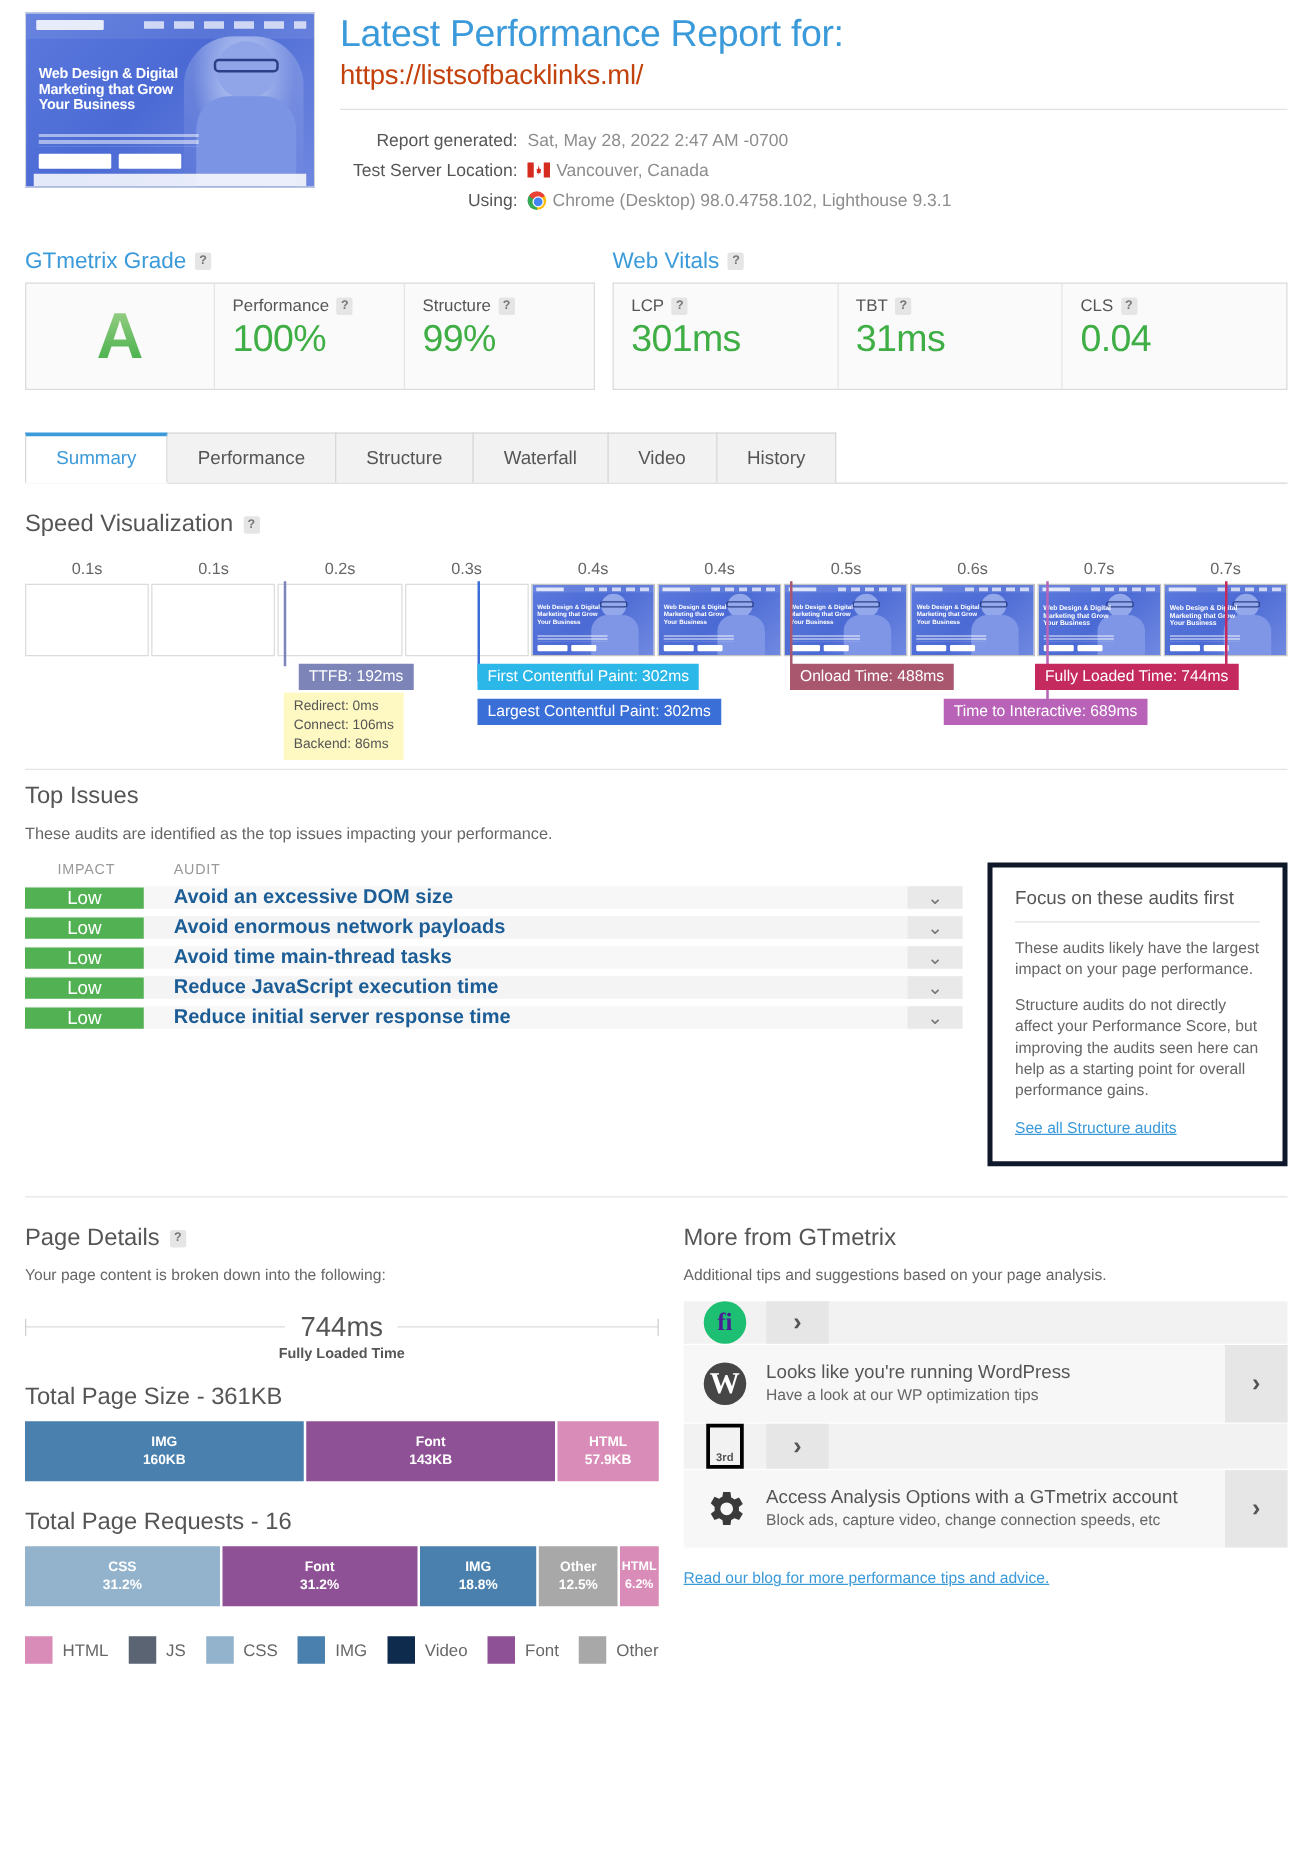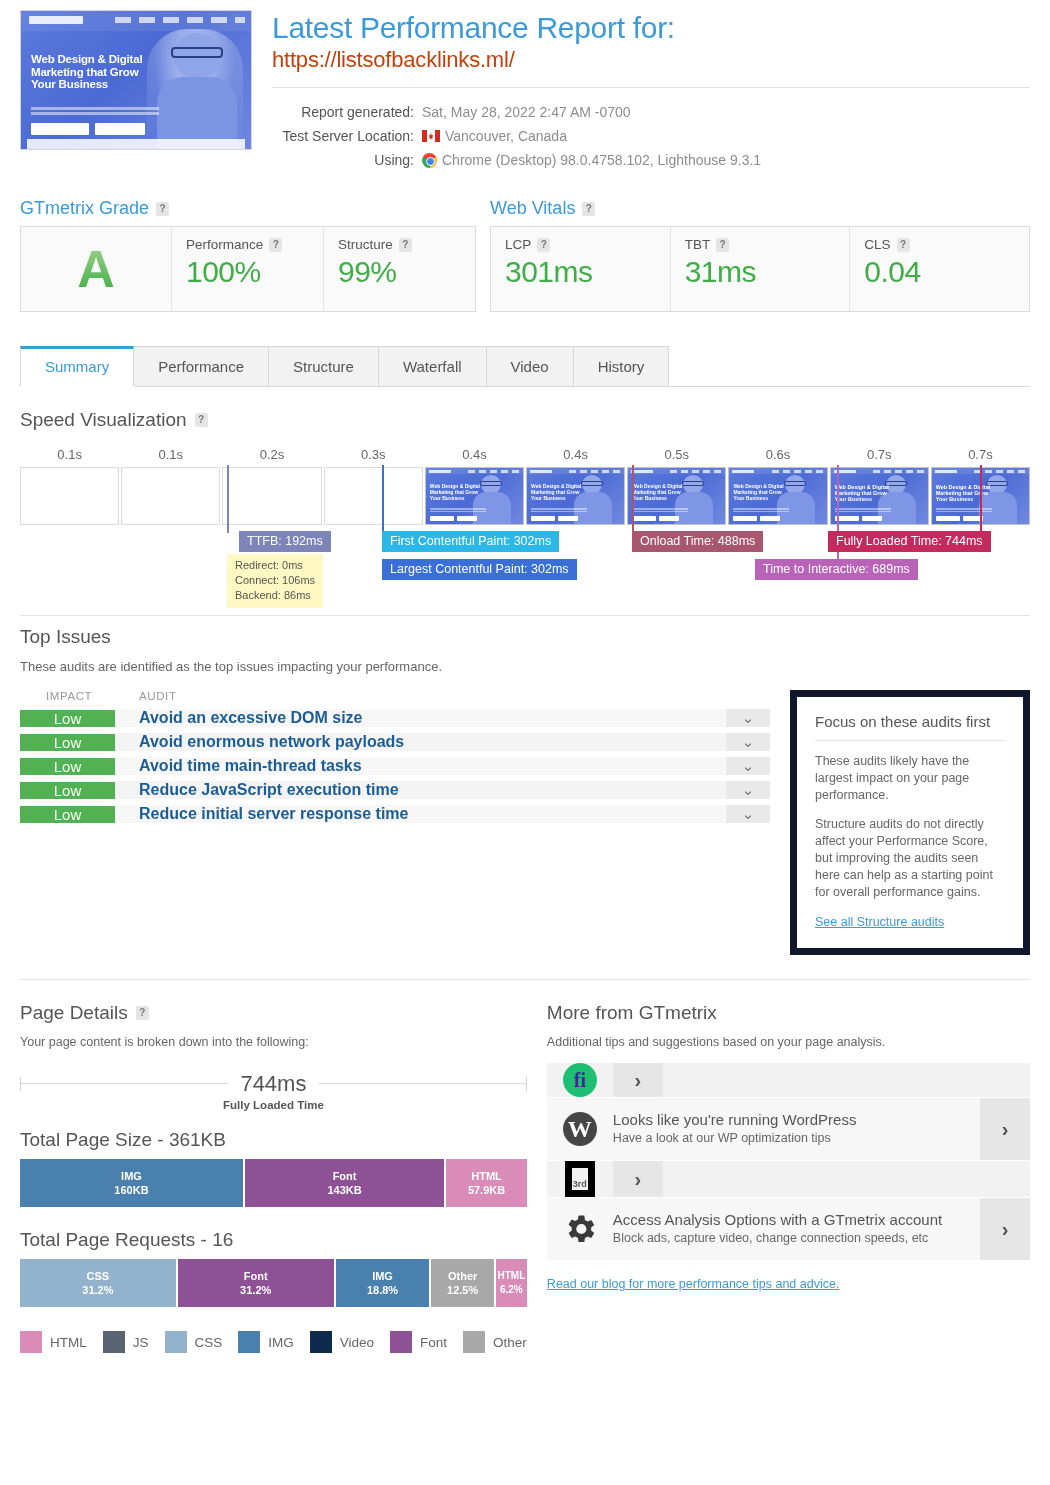--- a/index.html
+++ b/index.html
@@ -133,21 +133,21 @@
   .issues-head .ih1 { width:95px; padding-left:26px; }
   .issues-head .ih2 { padding-left:24px; }
   .issue-row { display:flex; align-items:flex-end; margin-bottom:6px; background:#f7f7f7; cursor:pointer; }
   .issue-row:nth-child(odd) { background:#f4f4f4; }
   .impact { width:95px; background:#52b152; color:#fff; display:flex; align-items:center;
             justify-content:center; font-size:15px; }
   .issue-name { flex:1; display:flex; align-items:center; padding-left:24px; color:#1c5d96;
                 font-size:16px; font-weight:bold; }
   .issue-chevron { width:44px; background:#e9e9e9; display:flex; align-items:center; justify-content:center;
                    color:#777; font-size:15px; }
-  .focus-box { flex:0 0 240px; border:7px solid #0f172a; padding:16px 18px 18px 18px; background:#fff; }
+  .focus-box { flex:0 0 240px; border:4px solid #0f172a; padding:16px 18px 18px 18px; background:#fff; }
   .focus-title { font-size:15px; color:#555; padding-bottom:10px; border-bottom:1px solid #e2e2e2; }
   .focus-p { font-size:12.5px; color:#666; line-height:17px; margin-top:12px; }
   .focus-link { display:inline-block; margin-top:14px; font-size:12.5px; color:#3b9ad9;
                 text-decoration:underline; cursor:pointer; }
 
   
   .bottom { display:flex; gap:20px; margin-top:22px; }
   .bl { flex:0 0 496px; }
   .br { flex:1; }
   .pd-sub { font-size:12.5px; color:#666; margin-top:11px; }
@@ -178,21 +178,21 @@
   .mf-arrow { flex:0 0 50px; background:#e6e6e6; display:flex; align-items:center; justify-content:center;
               color:#555; font-size:20px; font-weight:bold; }
   .blog-link { display:inline-block; margin-top:16px; font-size:12.5px; color:#3b9ad9;
                text-decoration:underline; cursor:pointer; }
   .fiverr { width:34px;height:34px;border-radius:50%;background:#1dbf73;color:#4c1d95;
             display:flex;align-items:center;justify-content:center;font-size:20px;font-weight:bold;
             font-family:"Liberation Serif",serif;}
   .wp { width:34px;height:34px;border-radius:50%;background:#464646;color:#fff;
         display:flex;align-items:center;justify-content:center;font-size:24px;font-weight:bold;
         font-family:"Liberation Serif",serif;}
-  .thirdp { width:30px;height:36px;border:7px solid #000000;display:flex;align-items:flex-end;
+  .thirdp { width:30px;height:36px;border:3px solid #000000;display:flex;align-items:flex-end;
         justify-content:center;font-size:9px;font-weight:bold;color:#555;padding-bottom:1px;}
 </style>
 </head>
 <body>
 
 <div class="page">
 
   <div class="header">
     <div class="thumb">
       <div class="thumb-inner"></div>

